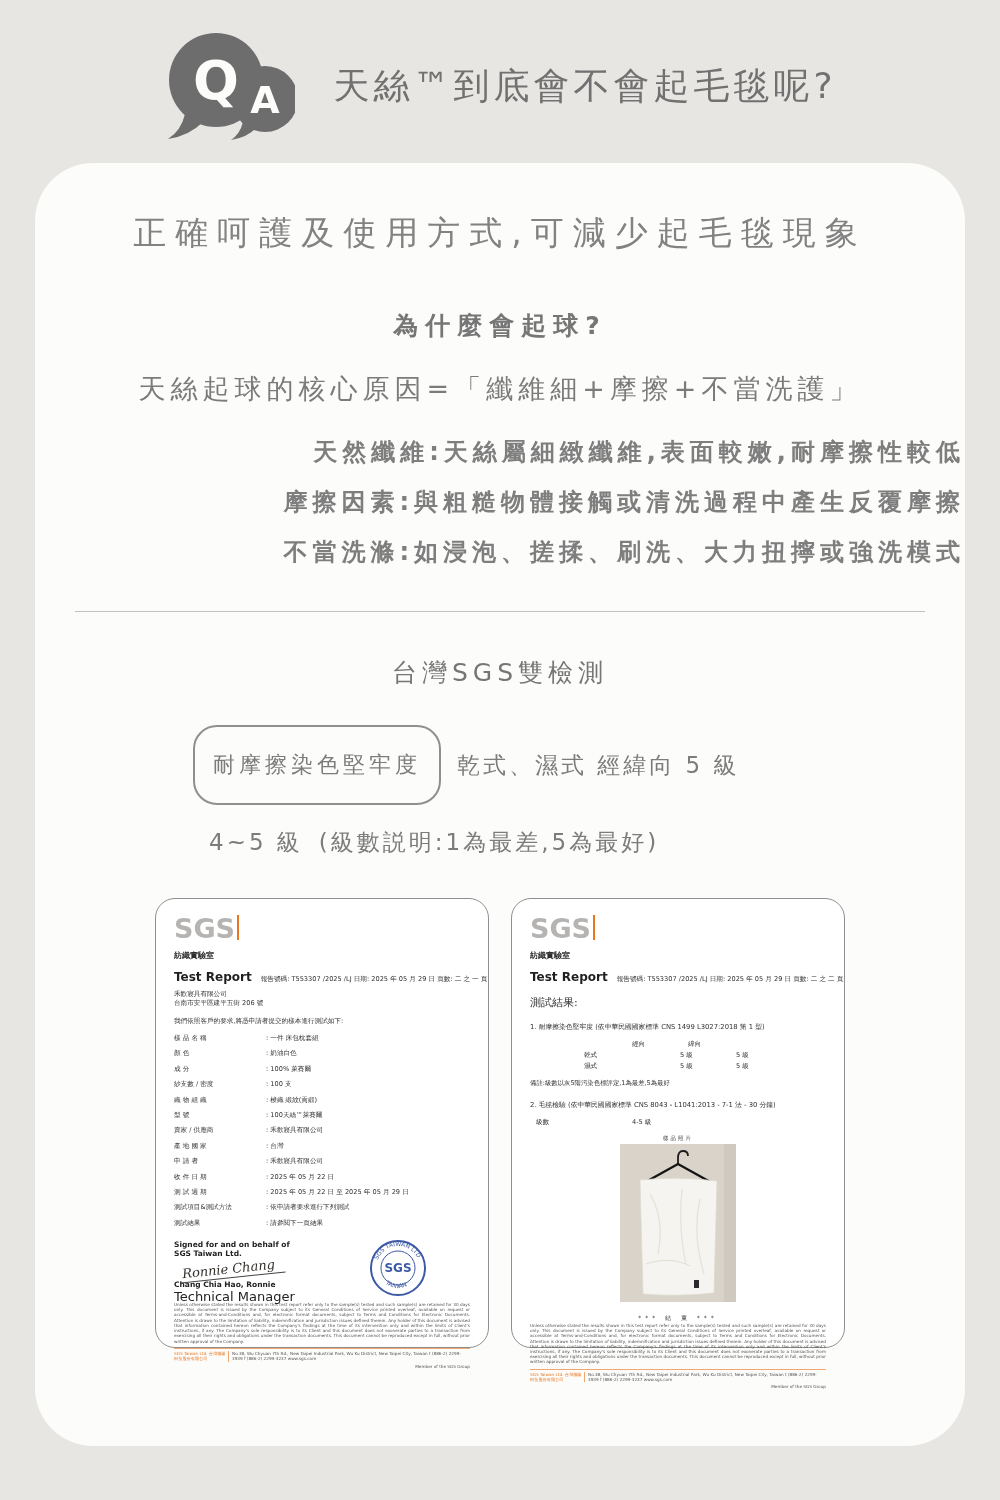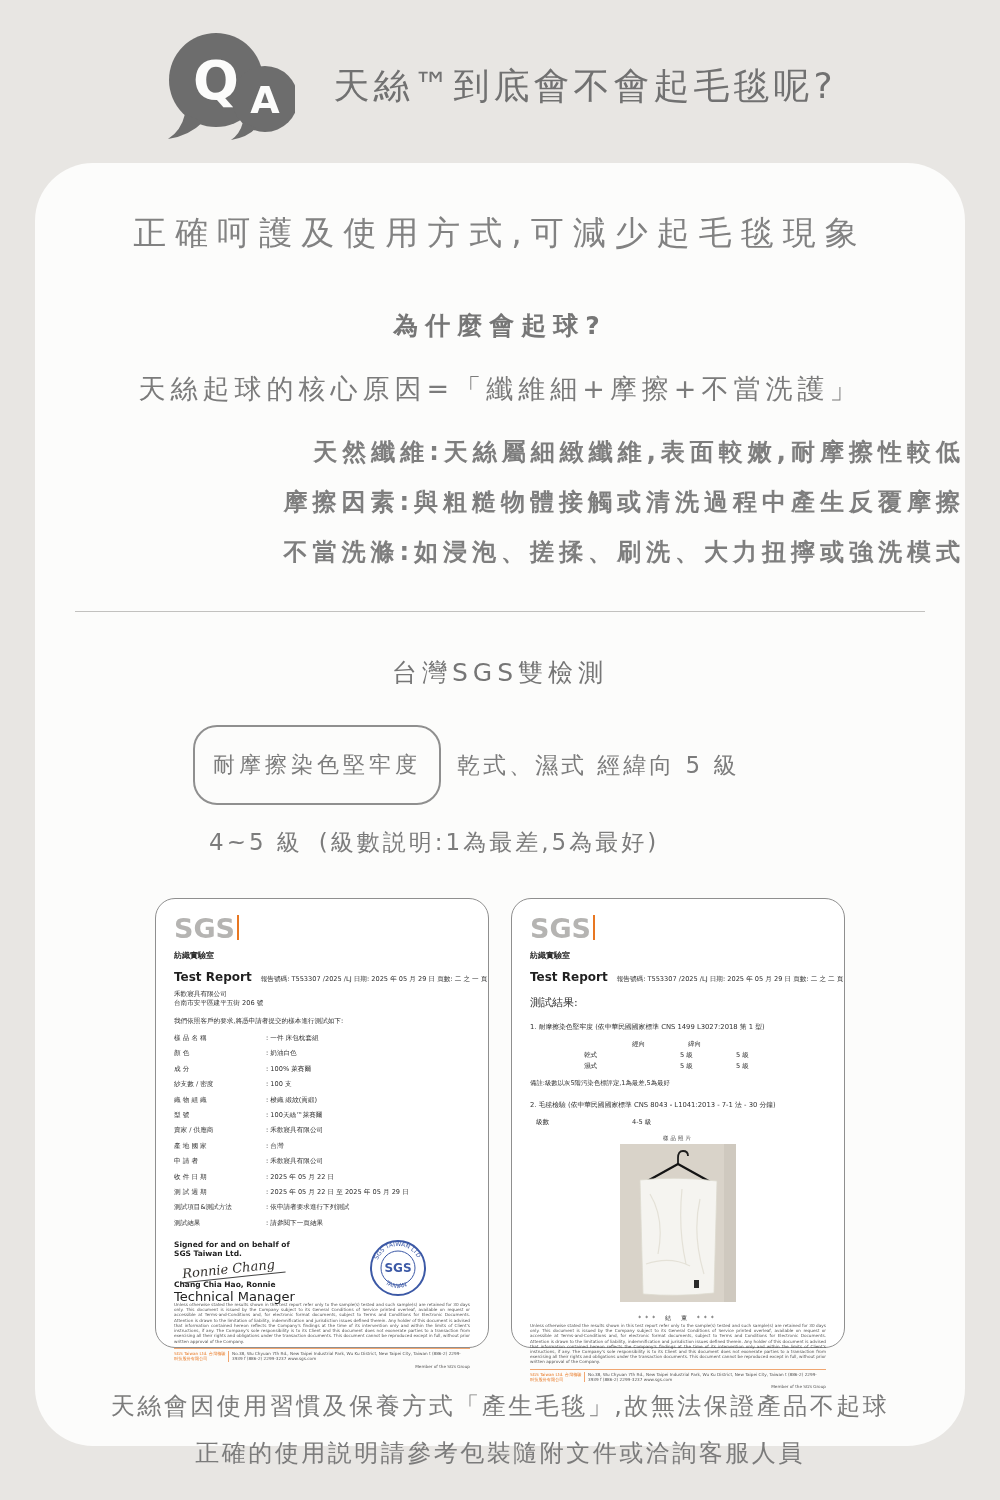--- a/index.html
+++ b/index.html
@@ -342,18 +342,14 @@
 
       <div class="fine-print">Unless otherwise stated the results shown in this test report refer only to the sample(s) tested and such sample(s) are retained for 30 days only. This document is issued by the Company subject to its General Conditions of Service printed overleaf, available on request or accessible at Terms-and-Conditions and, for electronic format documents, subject to Terms and Conditions for Electronic Documents. Attention is drawn to the limitation of liability, indemnification and jurisdiction issues defined therein. Any holder of this document is advised that information contained hereon reflects the Company's findings at the time of its intervention only and within the limits of Client's instructions, if any. The Company's sole responsibility is to its Client and this document does not exonerate parties to a transaction from exercising all their rights and obligations under the transaction documents. This document cannot be reproduced except in full, without prior written approval of the Company.</div>
       <div class="rfooter">
         <div class="fcol-left">SGS Taiwan Ltd. 台灣檢驗科技股份有限公司</div>
         <div class="fcol-mid">No.38, Wu Chyuan 7th Rd., New Taipei Industrial Park, Wu Ku District, New Taipei City, Taiwan  t (886-2) 2299-3939  f (886-2) 2299-3237  www.sgs.com</div>
       </div>
       <div class="member-line">Member of the SGS Group</div>
     </div>
   </div>
 
-  <div class="notes">
-    <div class="note1">天絲會因使用習慣及保養方式「產生毛毯」,故無法保證產品不起球</div>
-    <div class="note2">正確的使用説明請參考包裝隨附文件或洽詢客服人員</div>
-  </div>
 
 </div>
 
 </body></html>

